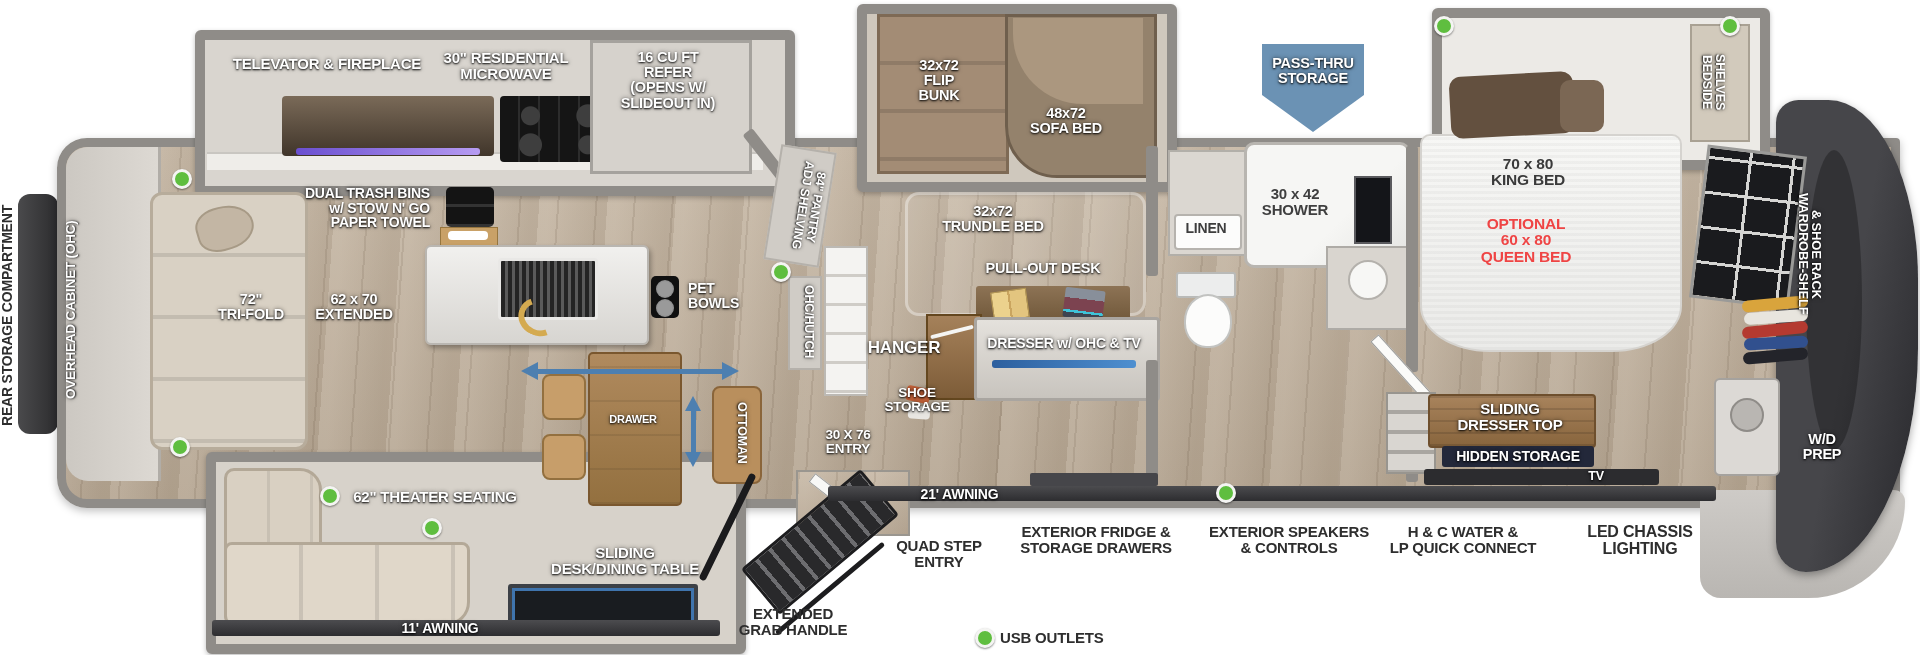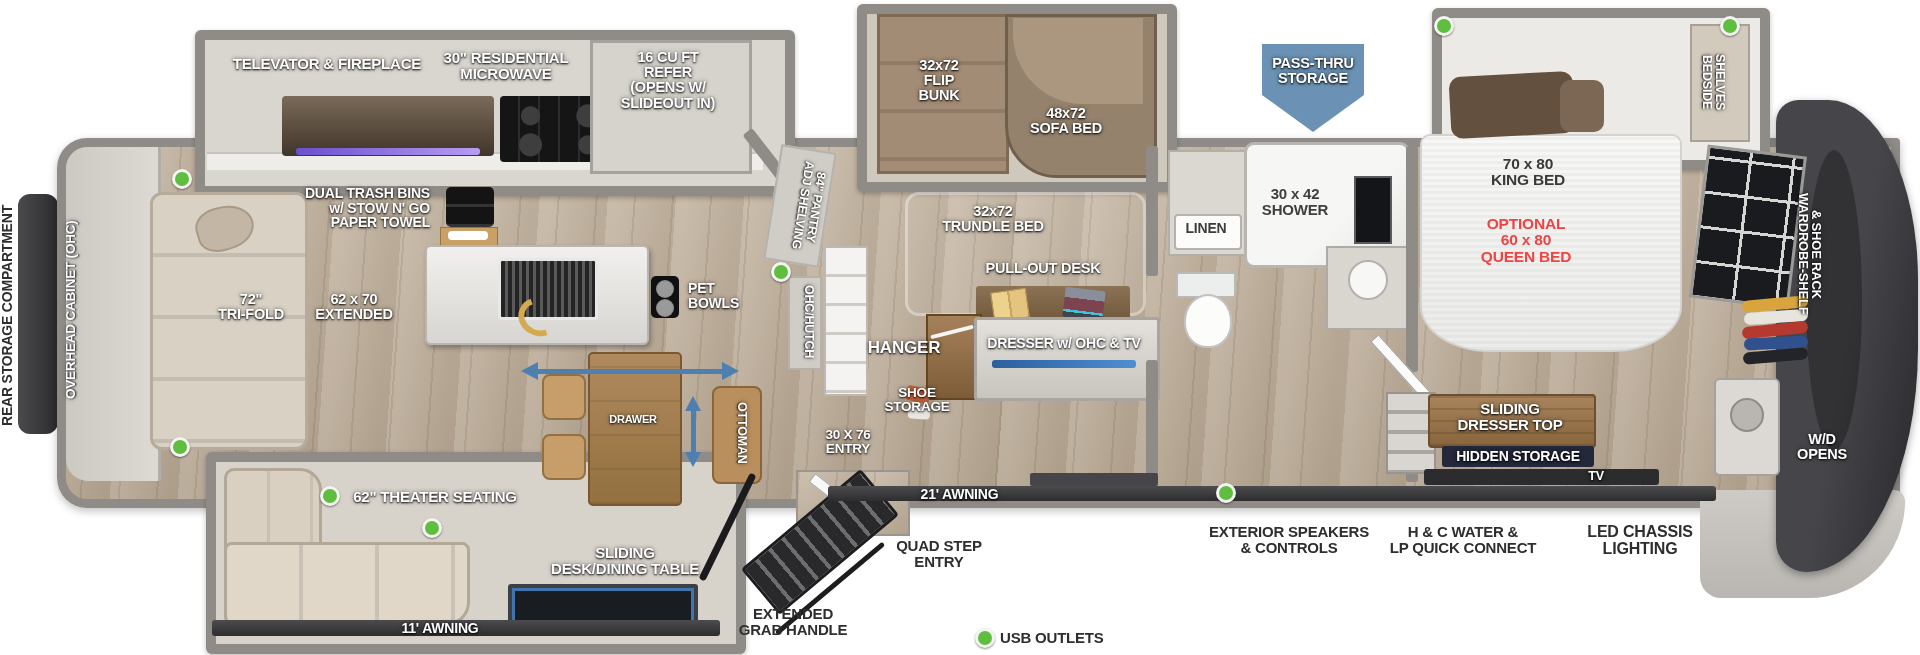--- a/index.html
+++ b/index.html
@@ -220,33 +220,35 @@
 QUEEN BED</div>
   <div class="lw vlr" style="left:1700px;top:30px;width:38px;height:104px;font-size:12.5px;">BEDSIDE
 SHELVES</div>
   <div class="lw vlr" style="left:1796px;top:168px;width:48px;height:172px;font-size:13px;">WARDROBE-SHELF
 &amp; SHOE RACK</div>
   <div class="lw" style="left:1432px;top:401px;width:156px;font-size:15px;">SLIDING
 DRESSER TOP</div>
   <div class="lw" style="left:1442px;top:449px;width:152px;font-size:14px;">HIDDEN STORAGE</div>
   <div class="lw" style="left:1576px;top:470px;width:40px;font-size:12.5px;">TV</div>
   <div class="lw" style="left:1786px;top:432px;width:72px;font-size:14.5px;">W/D
-OPENS</div>
+PREP</div>
 
   <div class="lw" style="left:340px;top:489px;width:190px;font-size:15px;">62" THEATER SEATING</div>
   <div class="lw" style="left:596px;top:414px;width:74px;font-size:11px;">DRAWER</div>
   <div class="lw vrl" style="left:722px;top:390px;width:26px;height:86px;font-size:12.5px;">OTTOMAN</div>
   <div class="lw" style="left:525px;top:545px;width:200px;font-size:15px;">SLIDING
 DESK/DINING TABLE</div>
 
   <div class="lw" style="left:902px;top:487px;width:115px;font-size:14px;line-height:14px;">21' AWNING</div>
   <div class="lw" style="left:375px;top:621px;width:130px;font-size:14px;line-height:15px;">11' AWNING</div>
 
   <div class="ld" style="left:880px;top:538px;width:118px;font-size:15px;">QUAD STEP
 ENTRY</div>
+  <div class="ld" style="left:1012px;top:524px;width:168px;font-size:15px;">EXTERIOR FRIDGE &amp;
+STORAGE DRAWERS</div>
   <div class="ld" style="left:1208px;top:524px;width:162px;font-size:15px;">EXTERIOR SPEAKERS
 &amp; CONTROLS</div>
   <div class="ld" style="left:1382px;top:524px;width:162px;font-size:15px;">H &amp; C WATER &amp;
 LP QUICK CONNECT</div>
   <div class="ld" style="left:1580px;top:524px;width:120px;font-size:16px;">LED CHASSIS
 LIGHTING</div>
   <div class="ld" style="left:733px;top:606px;width:120px;font-size:15px;">EXTENDED
 GRAB HANDLE</div>
 
   <div class="usb" style="left:975px;top:628px;"></div>

